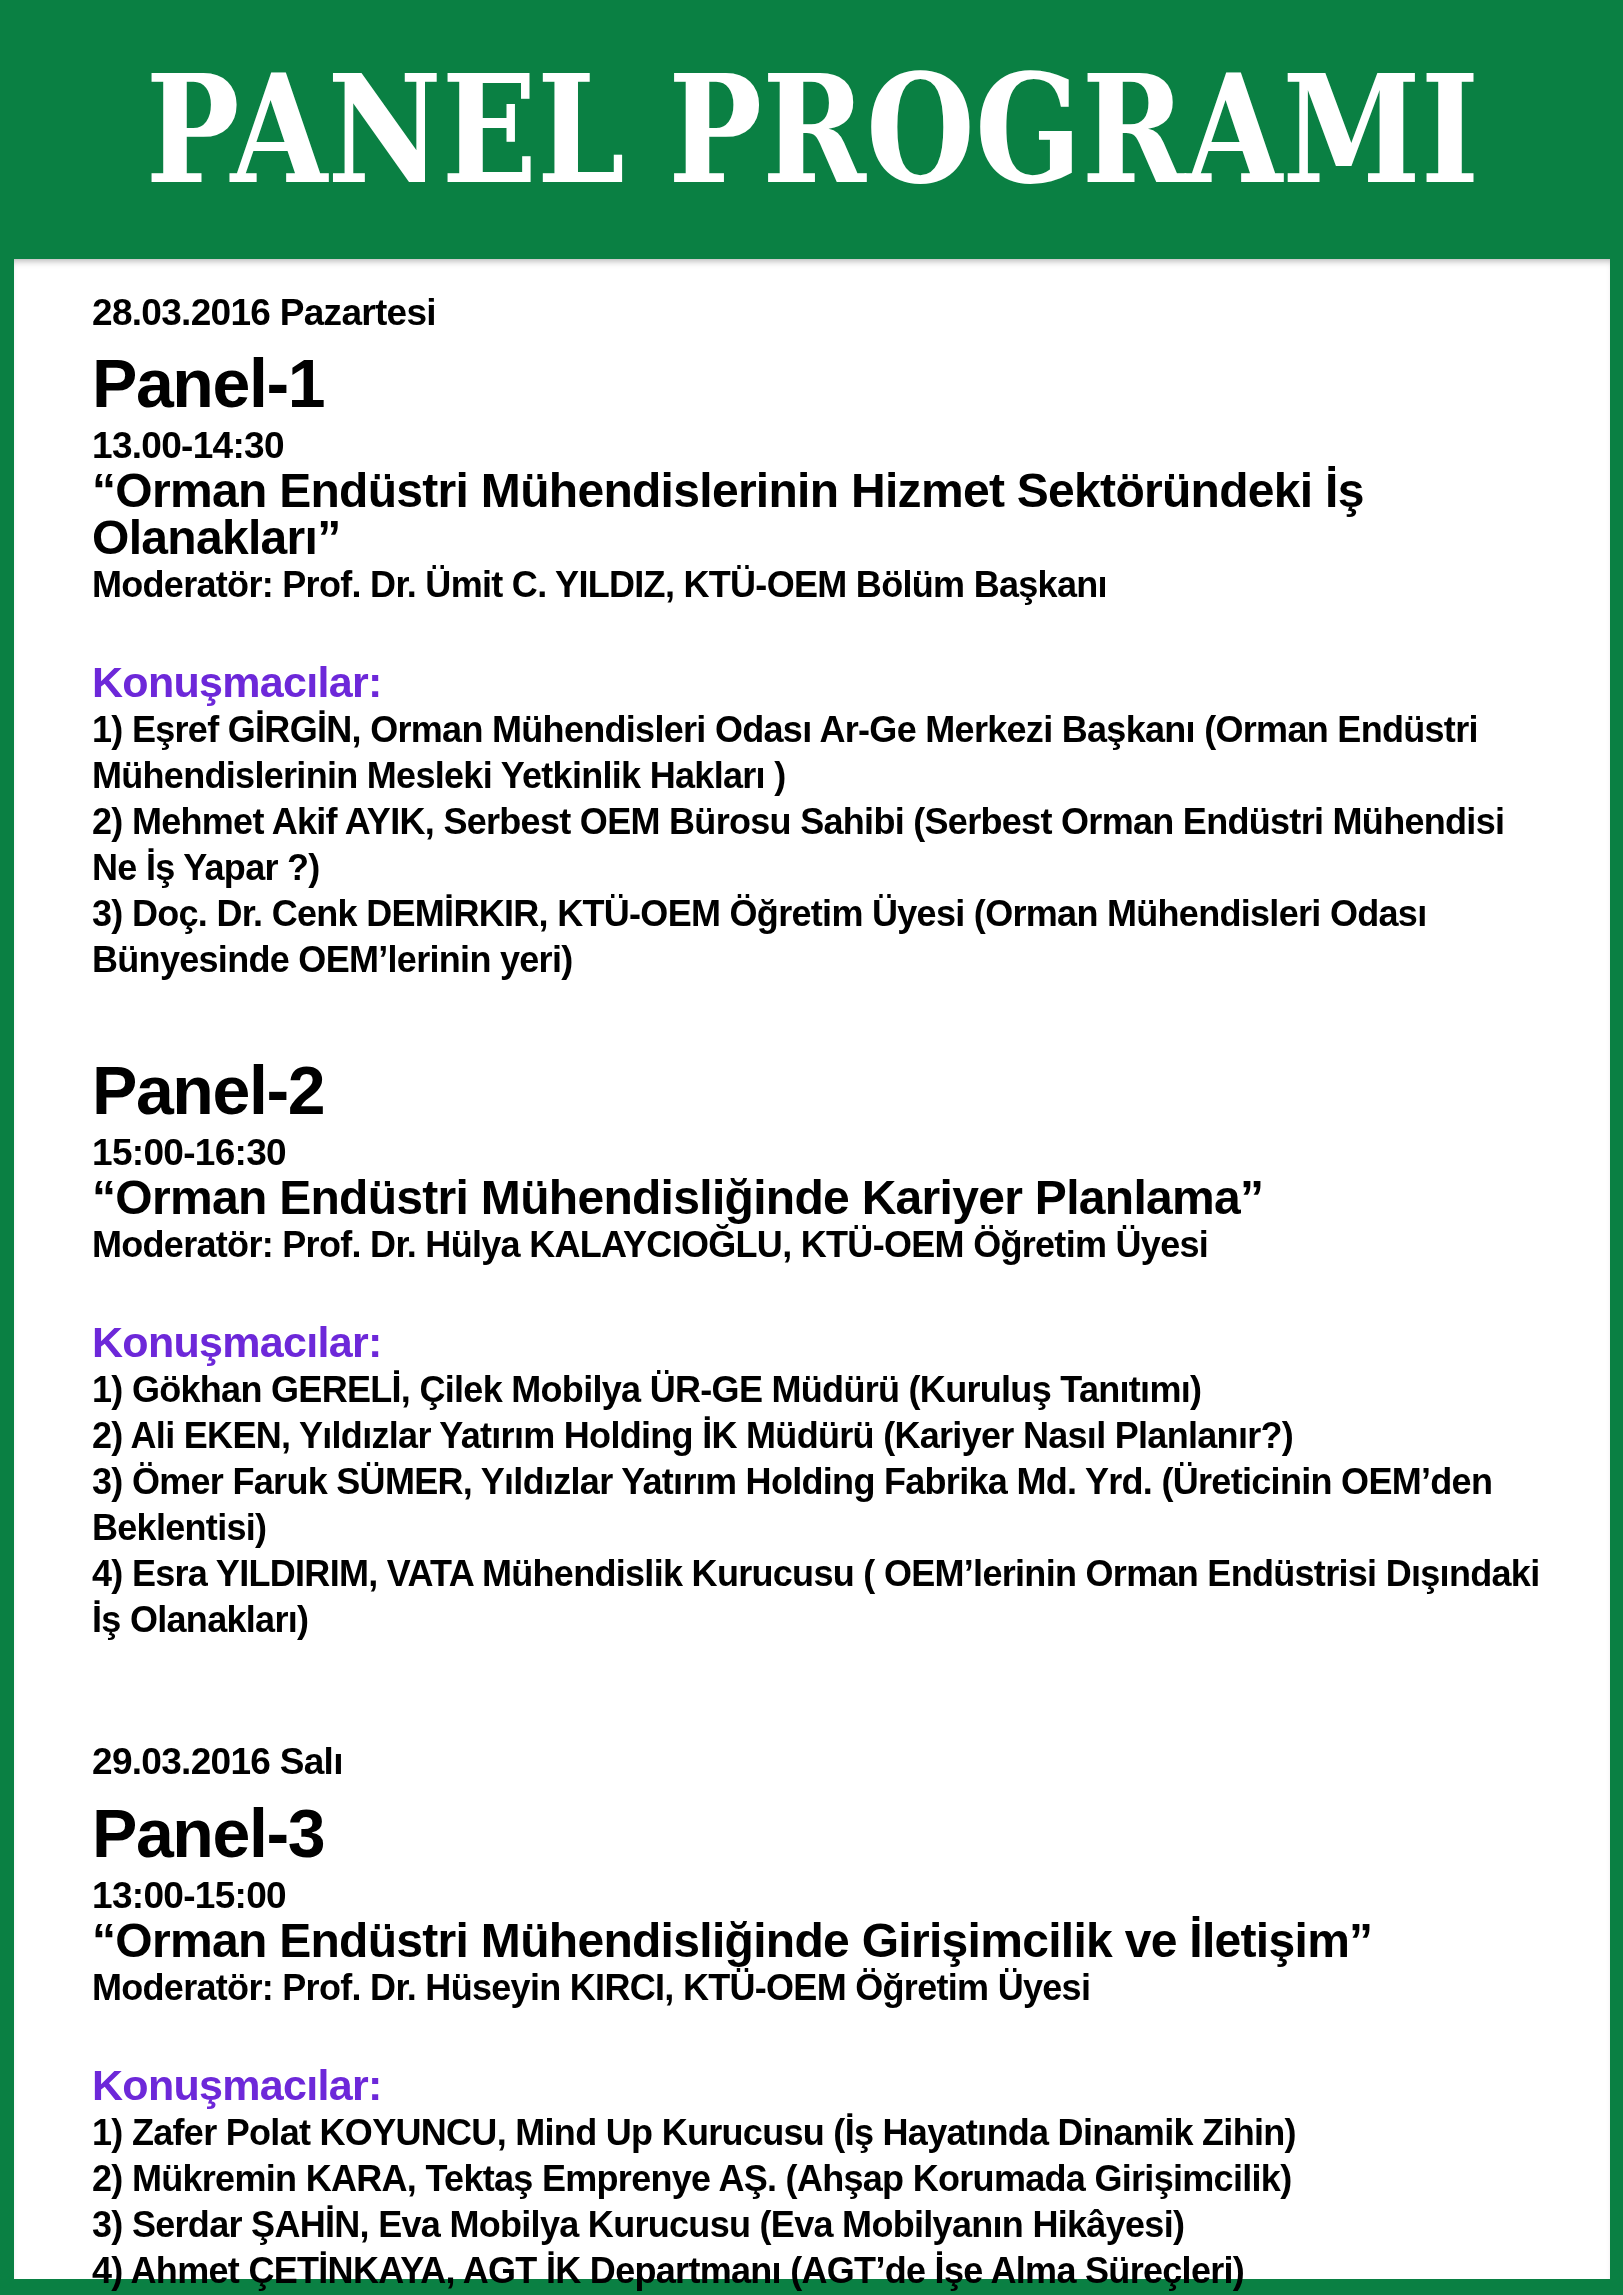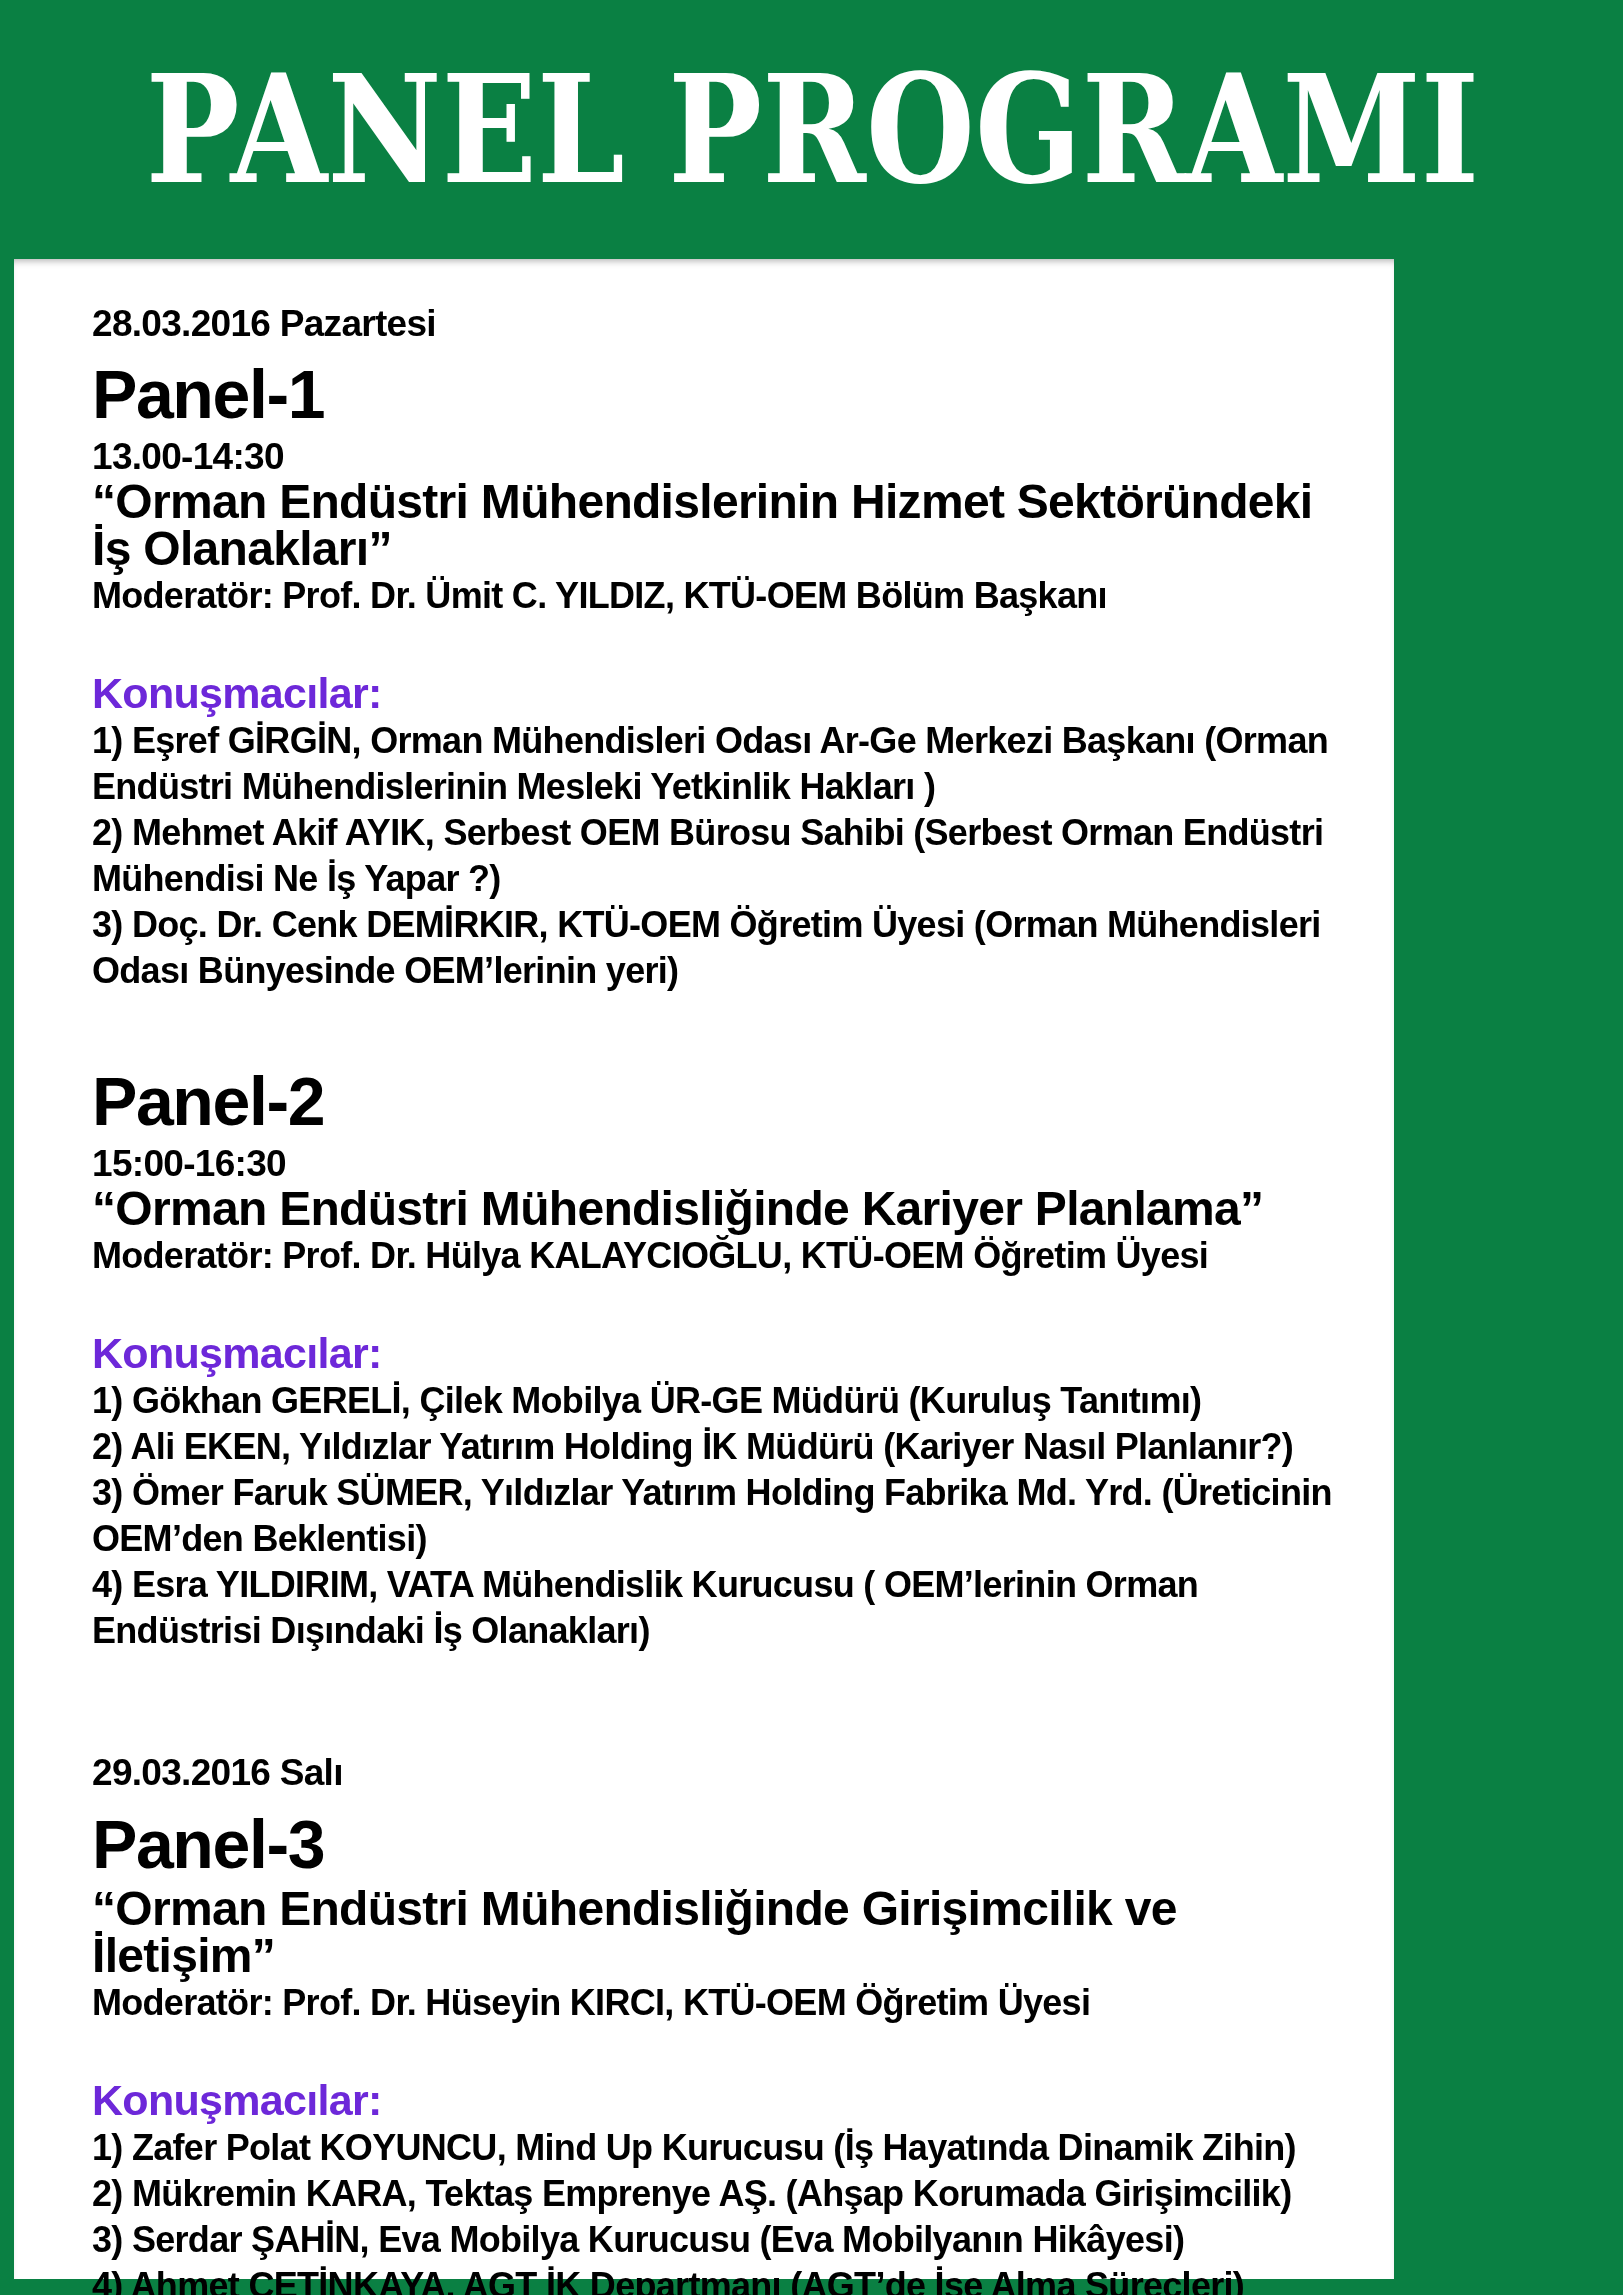--- a/index.html
+++ b/index.html
@@ -31,25 +31,25 @@
     line-height: 1;
     white-space: nowrap;
     letter-spacing: 0px;
     transform: scale(0.85, 1.02);
     transform-origin: center center;
   }
   .content {
     position: absolute;
     left: 14px;
     top: 259px;
-    width: 1380px;
+    width: 1596px;
     height: 2020px;
     background: #ffffff;
     color: #000000;
-    padding: 43px 57px 0 78px;
+    padding: 32px 57px 0 78px;
     font-weight: bold;
     letter-spacing: -0.7px;
     box-shadow: inset 0 6.2px 7px -4.2px rgba(0,0,0,0.30);
   }
   .date-line {
     font-size: 37px;
     line-height: 43px;
     letter-spacing: -0.7px;
   }
   .date-line.second-day { margin-top: 97px; }
@@ -111,20 +111,21 @@
     <div class="moderator-line">Moderatör: Prof. Dr. Hülya KALAYCIOĞLU, KTÜ-OEM Öğretim Üyesi</div>
     <div class="speakers-label">Konuşmacılar:</div>
     <div class="speaker-line">1) Gökhan GERELİ, Çilek Mobilya ÜR-GE Müdürü (Kuruluş Tanıtımı)</div>
     <div class="speaker-line">2) Ali EKEN, Yıldızlar Yatırım Holding İK Müdürü (Kariyer Nasıl Planlanır?)</div>
     <div class="speaker-line">3) Ömer Faruk SÜMER, Yıldızlar Yatırım Holding Fabrika Md. Yrd. (Üreticinin OEM’den Beklentisi)</div>
     <div class="speaker-line">4) Esra YILDIRIM, VATA Mühendislik Kurucusu ( OEM’lerinin Orman Endüstrisi Dışındaki İş Olanakları)</div>
 
     <div class="date-line second-day">29.03.2016 Salı</div>
 
     <div class="panel-heading">Panel-3</div>
+    <div class="time-line">13:00-15:00</div>
     <div class="topic-line">“Orman Endüstri Mühendisliğinde Girişimcilik ve İletişim”</div>
     <div class="moderator-line">Moderatör: Prof. Dr. Hüseyin KIRCI, KTÜ-OEM Öğretim Üyesi</div>
     <div class="speakers-label">Konuşmacılar:</div>
     <div class="speaker-line">1) Zafer Polat KOYUNCU, Mind Up Kurucusu  (İş Hayatında Dinamik Zihin)</div>
     <div class="speaker-line">2) Mükremin KARA, Tektaş Emprenye AŞ. (Ahşap Korumada Girişimcilik)</div>
     <div class="speaker-line">3) Serdar ŞAHİN, Eva Mobilya Kurucusu (Eva Mobilyanın Hikâyesi)</div>
     <div class="speaker-line">4) Ahmet ÇETİNKAYA, AGT İK Departmanı (AGT’de İşe Alma Süreçleri)</div>
 
   </div>
 </div>

